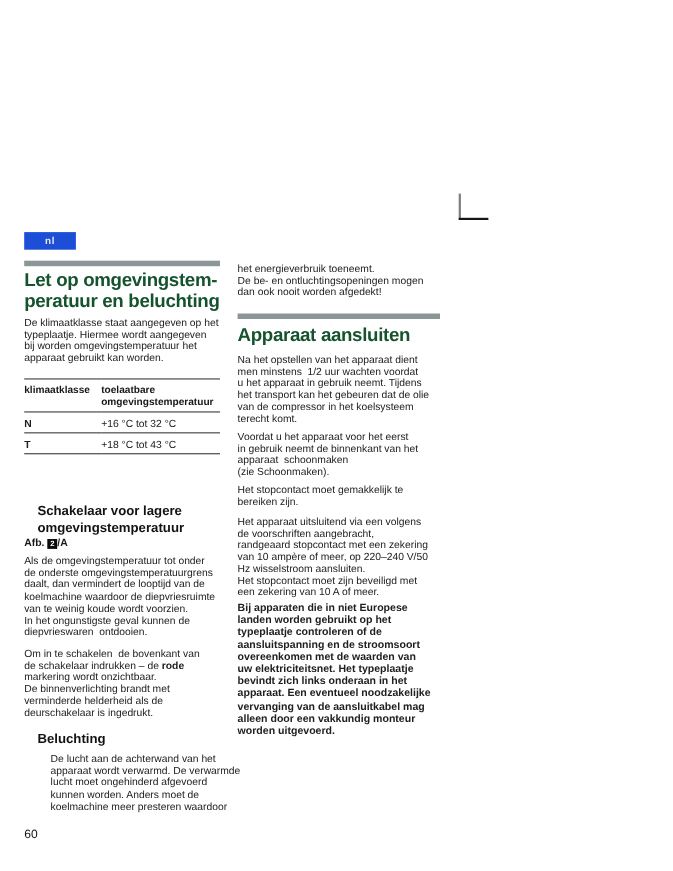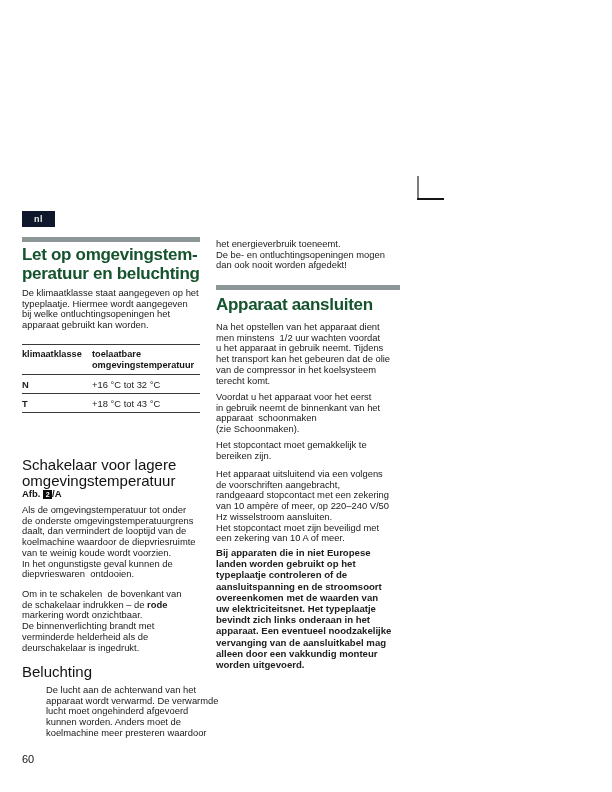--- a/index.html
+++ b/index.html
@@ -6,32 +6,32 @@
   body{
     width:612px;height:792px;position:relative;background:#ffffff;
     font-family:"Liberation Sans", sans-serif;color:#1e1e1e;
     overflow:hidden;
   }
   .abs{position:absolute;}
   .pre{white-space:pre;text-align:center;}
   .crop-v{position:absolute;left:417px;top:176px;width:2px;height:24px;background:#7d7d7d;}
   .crop-h{position:absolute;left:417px;top:198px;width:27px;height:2px;background:#161616;}
   .lang-badge{
-    left:22px;top:211px;width:33px;height:16px;background:#0f172a;color:#e8e8e8;
+    left:22px;top:211px;width:47px;height:16px;background:#1d4ed8;color:#e8e8e8;
     font-size:9px;font-weight:bold;text-align:center;line-height:16px;letter-spacing:.5px;
   }
   .accent-bar{height:5px;background:#8d9697;}
   .bar-left{left:22px;top:237px;width:178px;}
   .bar-right{left:216px;top:285px;width:184px;}
   .h1{
     font-size:17px;font-weight:bold;line-height:19px;color:#14532d;
     letter-spacing:-0.3px;white-space:pre;
   }
   .h2{
-    font-size:15px;font-weight:normal;line-height:15.5px;color:#121212;white-space:pre;
+    font-size:12px;font-weight:bold;line-height:15.5px;color:#121212;white-space:pre;margin-left:12px;
   }
   .body-txt{
     font-size:9.4px;line-height:10.7px;color:#202020;white-space:pre;
   }
   .bold-txt{font-weight:bold;}
   .r-para5{line-height:11.2px;font-size:9.6px;}
   .afb-line{font-size:9.5px;font-weight:bold;color:#161616;}
   .fig-box{
     display:inline-block;background:#0a0a0a;color:#ffffff;width:9px;height:9px;
     font-size:7px;font-weight:bold;text-align:center;line-height:9px;vertical-align:0px;
@@ -60,21 +60,21 @@
 
 <div class="abs lang-badge">nl</div>
 
 <div class="abs accent-bar bar-left"></div>
 
 <div class="abs h1" style="left:22px;top:245px;">Let op omgevingstem-
 peratuur en beluchting</div>
 
 <div class="abs body-txt" style="left:22px;top:288px;">De klimaatklasse staat aangegeven op het
 typeplaatje. Hiermee wordt aangegeven
-bij welke ontluchtingsopeningen het
+bij worden omgevingstemperatuur het
 apparaat gebruikt kan worden.</div>
 
 <table class="klimaat-table">
   <thead>
     <tr>
       <th class="col-klasse">klimaatklasse</th>
       <th>toelaatbare
 omgevingstemperatuur</th>
     </tr>
   </thead>

